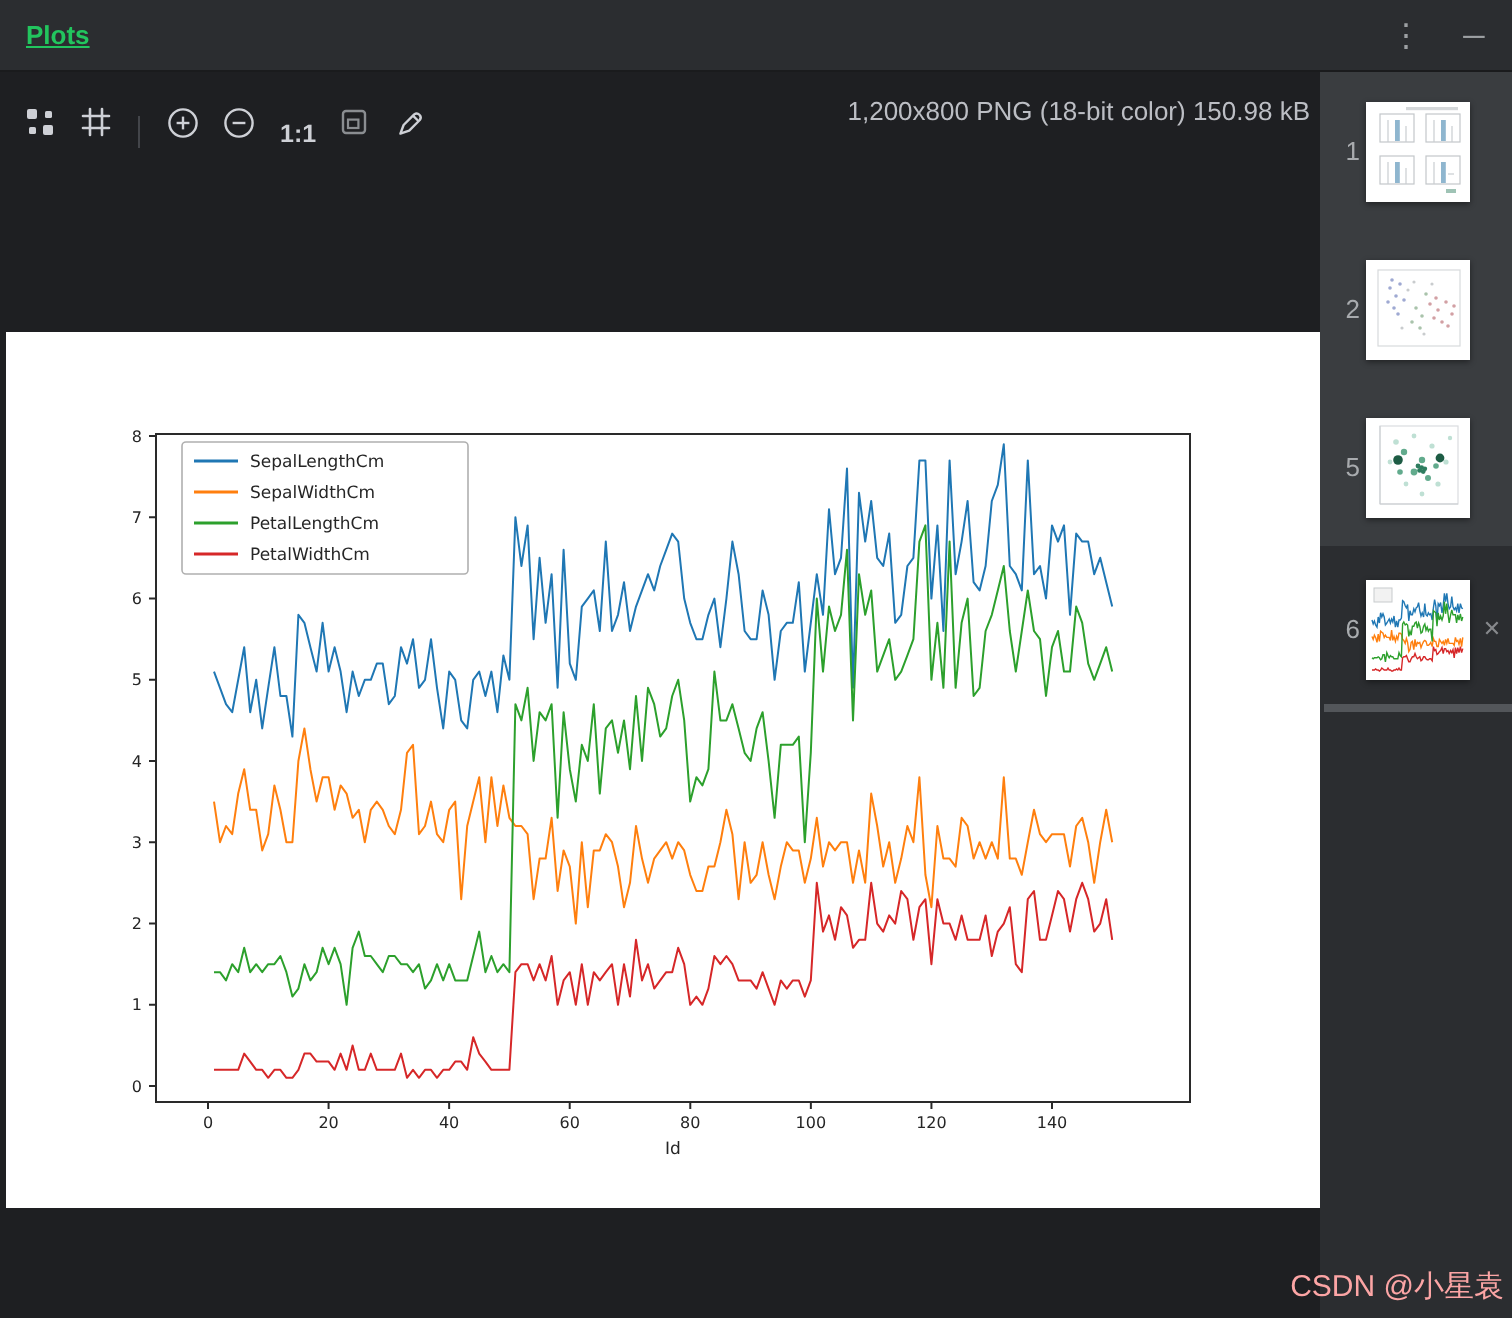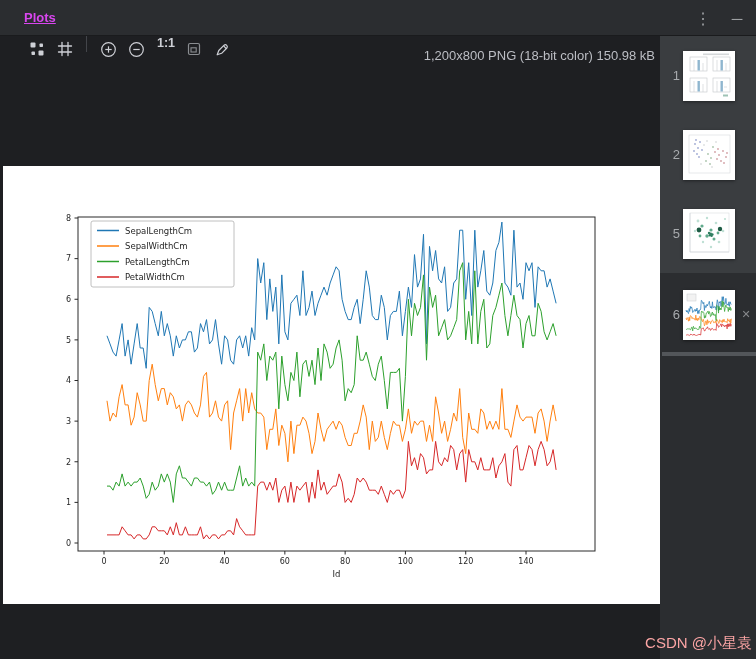--- a/index.html
+++ b/index.html
@@ -3,29 +3,29 @@
 <meta charset="utf-8">
 <style>
   * { margin:0; padding:0; box-sizing:border-box; }
   html,body { width:756px; height:659px; }
   body { font-family:"Liberation Sans", sans-serif; background:#1e1f22; overflow:hidden; }
   .app { position:relative; width:756px; height:659px; background:#1e1f22; }
 
   
   .header { position:absolute; top:0; left:0; width:756px; height:36px; background:#2b2d30;
             display:flex; align-items:center; border-bottom:1px solid #1a1b1d; }
-  .header-title { color:#d946ef; font-size:13px; font-weight:bold; margin-left:24px;text-decoration:underline; }
+  .header-title { color:#22c55e; font-size:13px; font-weight:bold; margin-left:13px;text-decoration:underline; }
   .header-actions { position:absolute; right:6px; top:0; height:36px; display:flex; align-items:center; gap:8px; }
   .hbtn { width:26px; height:26px; display:flex; align-items:center; justify-content:center;
           color:#9da0a3; font-size:15px; cursor:default; border-radius:4px; }
   .hbtn.kebab { letter-spacing:0; font-size:16px; }
 
   
   .toolbar { position:absolute; top:36px; left:0; width:660px; height:38px;
-             display:flex; align-items:flex-start; padding-left:24px; }
+             display:flex; align-items:flex-end; padding-left:7px; }
   .tbtn { width:26px; height:26px; display:flex; align-items:center; justify-content:center;
           border-radius:4px; margin-right:2px; }
   .tbtn svg { display:block; }
   .tsep { width:1px; height:16px; background:#43454a; margin:0 8px 0 6px; }
   .tlabel { color:#ced0d6; font-size:12.5px; font-weight:bold; padding:0 6px; }
   .toolbar-info { position:absolute; right:5px; top:0; height:38px; display:flex; align-items:center;
                   color:#bcbec4; font-size:13px; }
 
   
   .plot-canvas { position:absolute; left:3px; top:166px; width:657px; height:438px; background:#ffffff; }

